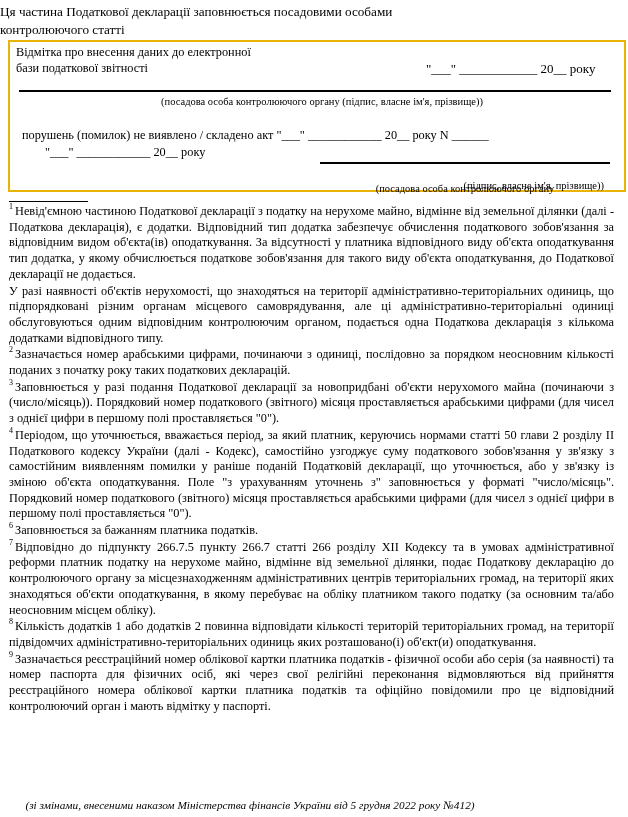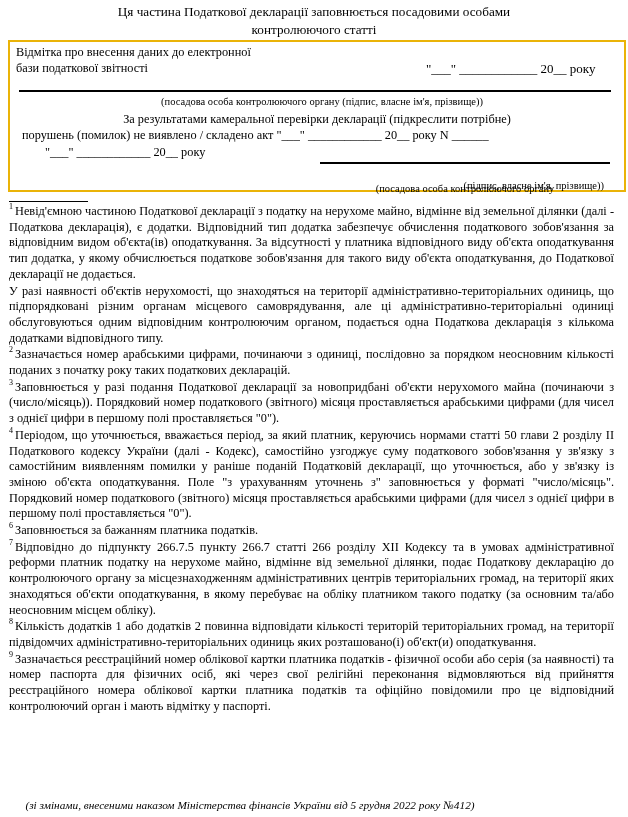--- a/index.html
+++ b/index.html
@@ -3,21 +3,21 @@
 <meta charset="utf-8">
 <style>
   html, body { margin: 0; padding: 0; background: #ffffff; }
   body {
     width: 628px; height: 817px; overflow: hidden; position: relative;
     font-family: "Liberation Serif", "DejaVu Serif", serif;
     color: #000; font-size: 12.3px; line-height: 15px;
   }
   .heading {
     position: absolute; left: 0; top: 3px; width: 628px;
-    text-align: center; font-size: 13.2px; line-height: 18px;
+    text-align: left; font-size: 13.2px; line-height: 18px;
   }
   .box {
     position: absolute; left: 8px; top: 40px; width: 614px; height: 148px;
     border: 2px solid #eab308; box-sizing: content-box;
   }
   .abs { position: absolute; white-space: nowrap; }
   .sigline { position: absolute; height: 0; border-top: 2px solid #000; }
   .small { font-size: 10.5px; line-height: 13px; }
   .notes {
     position: absolute; left: 9px; top: 204px; width: 617px;
@@ -43,21 +43,20 @@
 </div>
 
 <div class="box">
   <div class="abs" style="left:6px; top:3px;">Відмітка про внесення даних до електронної</div>
   <div class="abs" style="left:6px; top:19px;">бази податкової звітності</div>
   <div class="abs" style="left:416px; top:19px; font-size:13px;">"___" ____________ 20__ року</div>
 
   <div class="sigline" style="left:9px; top:48px; width:592px;"></div>
   <div class="abs small" style="left:0; top:53px; width:624px; text-align:center;">(посадова особа контролюючого органу (підпис, власне ім'я, прізвище))</div>
 
-  <div class="abs" style="left:0; top:70px; width:614px; text-align:center;">За результатами камеральної перевірки декларації (підкреслити потрібне)</div>
   <div class="abs" style="left:12px; top:86px;">порушень (помилок) не виявлено / складено акт "___" ____________ 20__ року N ______</div>
   <div class="abs" style="left:35px; top:103px;">"___" ____________ 20__ року</div>
 
   <div class="sigline" style="left:310px; top:120px; width:290px;"></div>
   <div class="abs small" style="left:310px; top:140px; width:290px; text-align:center;">(посадова особа контролюючого органу</div>
   <div class="abs small" style="left:304px; top:137px; width:290px; text-align:right;">(підпис, власне ім'я, прізвище))</div>
 </div>
 
 <div class="sep"></div>
 

